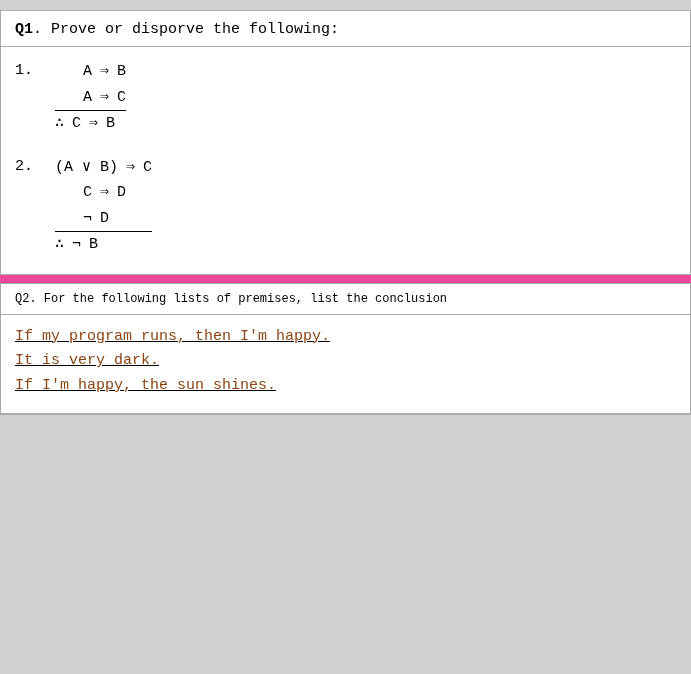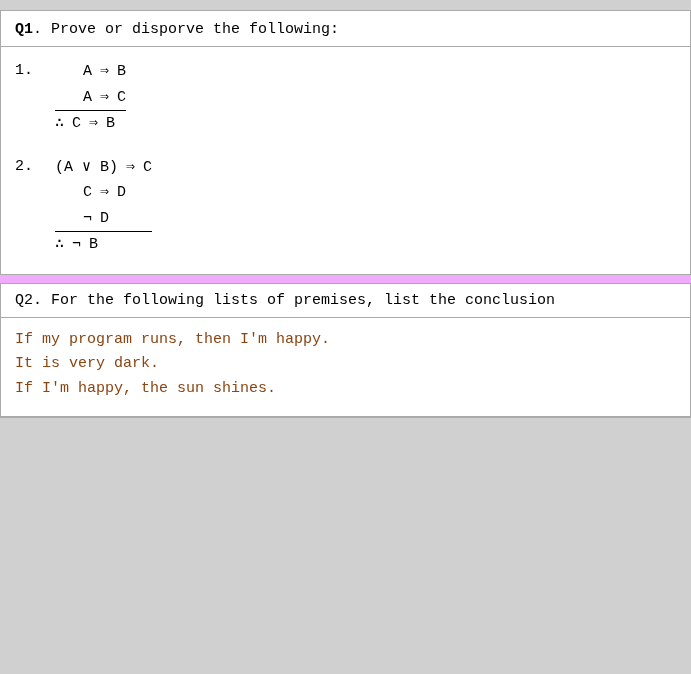--- a/index.html
+++ b/index.html
@@ -12,21 +12,21 @@
       background: #d0d0d0;
       display: flex;
       flex-direction: column;
       align-items: center;
       padding: 10px;
       font-family: 'Courier New', Courier, monospace;
     }
 
     .page-container {
       width: 691px;
-      background: #f0abfc;
+      background: #ec4899;
       display: flex;
       flex-direction: column;
       gap: 8px;
     }
 
     .card {
       background: #ffffff;
       border: 1px solid #aaaaaa;
       padding: 0;
     }
@@ -48,31 +48,32 @@
       margin: 0;
     }
 
     .card-body {
       padding: 12px 14px 16px 14px;
     }
 
     
     .q2-body {
       padding: 10px 14px 14px 14px;
+      text-decoration: underline;
     }
 
     .premise-line {
       font-size: 15px;
       color: #8B4513;
       line-height: 1.65;
     }
 
     .q2-header {
       padding: 8px 14px;
-      font-size: 15px;
+      font-size: 12px;
       color: #000000;
     }
 
     .q1-block {
       display: flex;
       align-items: flex-start;
       margin-bottom: 18px;
     }
 
     .q1-block:last-child {

